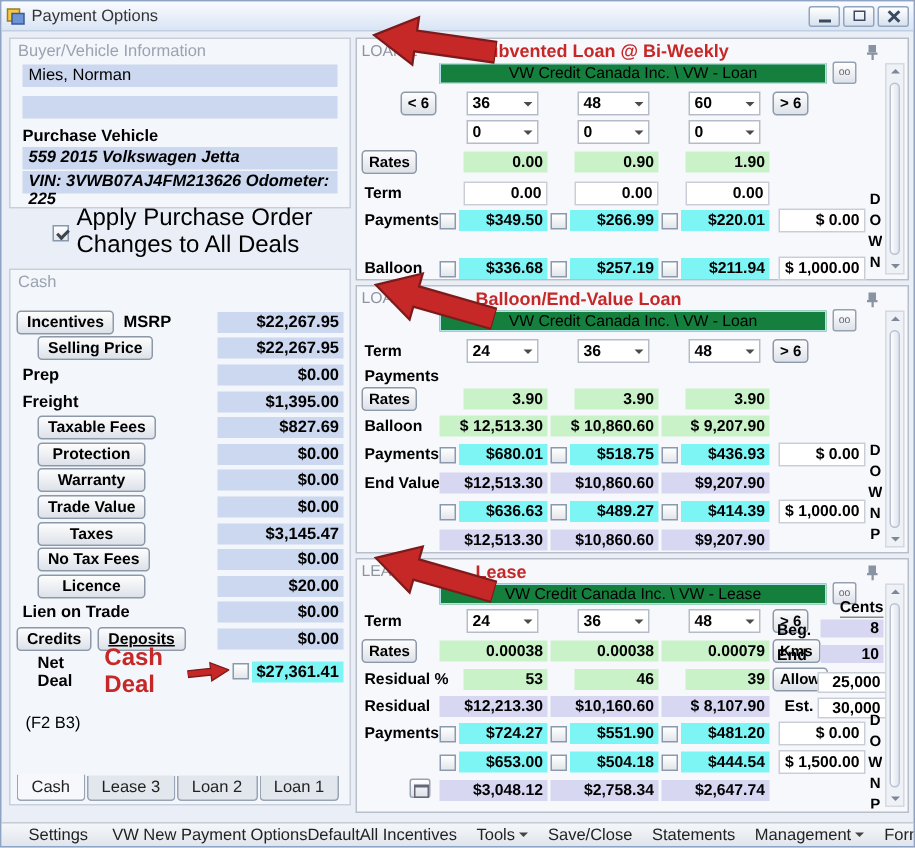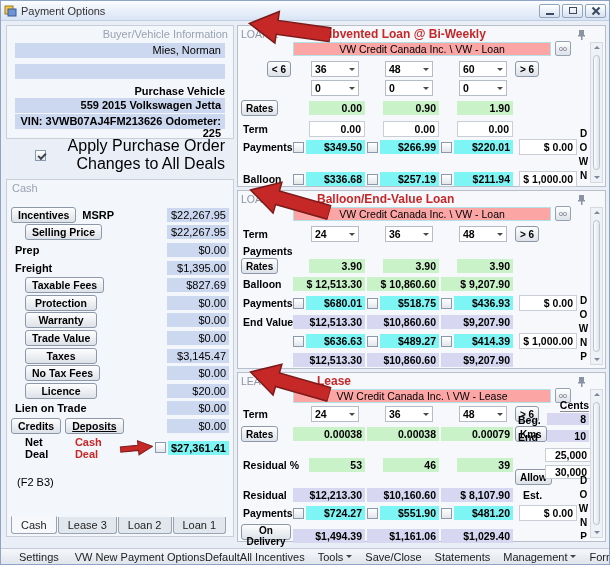--- a/index.html
+++ b/index.html
@@ -20,57 +20,57 @@
   .winbtn { width:21px; height:14px; border:1px solid #93a5bd; border-radius:2px;
     background:linear-gradient(#ffffff,#d7e1ef); display:flex; align-items:center; justify-content:center; }
   .glyph-min { width:8px; height:2px; background:#3b4a61; margin-top:6px; }
   .glyph-max { width:8px; height:7px; border:1.5px solid #3b4a61; }
   .glyph-x { position:relative; width:8px; height:8px; }
   .glyph-x::before,.glyph-x::after { content:""; position:absolute; left:3px; top:-1px; width:2px; height:10px; background:#3b4a61; }
   .glyph-x::before { transform:rotate(45deg);} .glyph-x::after { transform:rotate(-45deg);}
   
   .group { position:absolute; border:1px solid #c8cfda; background:#f3f6fb; }
   .gtitle { color:#9aa3b0; padding:2px 5px; }
-  #buyer-group { left:5px; top:24px; width:228px; height:114px;text-align:right; }
+  #buyer-group { left:5px; top:24px; width:228px; height:114px; }
   #cash-group  { left:5px; top:178px; width:228px; height:358px; }
   .blabel { font-weight:bold; margin:3px 8px 1px 8px; }
   .bfield { background:#ccd8ef; margin:1px 8px; height:15px; padding:1px 4px; }
-  .bfield.bold { font-weight:bold; }
+  .bfield.bold { font-weight:bold;font-style:italic; }
   .chkrow { display:flex; align-items:center; gap:5px; margin:8px 8px 0 28px; }
   .cb { width:11px; height:11px; background:linear-gradient(#ffffff,#e3e6ea); border:1px solid #8a99ad; flex:none; position:relative; }
   .cb.checked::after { content:""; position:absolute; left:2px; top:2px; width:6px; height:3px;
     border-left:2px solid #3c4450; border-bottom:2px solid #3c4450; transform:rotate(-45deg); }
   
   .cashrows { position:absolute; top:26px; left:4px; right:4px; }
   .crow { display:flex; align-items:center; height:17.6px; }
   .cbtn { border:1px solid #8d99a8; border-radius:3px; background:linear-gradient(#fdfdfd,#dde2e9);
     font-family:inherit; font-size:10.5px; font-weight:bold; padding:1px 6px; cursor:default; }
   .cbtn.ind { margin-left:14px; min-width:72px; }
   .clabel { font-weight:bold; margin-left:4px; }
   .csuffix { font-weight:bold; margin-left:6px; }
-  .cval { margin-left:auto; width:62px; background:#ccd8ef; font-weight:normal; text-align:right; padding:1px 3px; }
+  .cval { margin-left:auto; width:84px; background:#ccd8ef; font-weight:bold; text-align:right; padding:1px 3px; }
   .netrow { display:flex; align-items:center; margin-top:4px; position:relative; height:18px; }
   .netlabel { font-weight:bold; margin-left:14px; }
-  .reddeal { color:#c62828; font-weight:bold; font-size:11px; margin-left:14px; }
+  .reddeal { color:#c62828; font-weight:bold; font-size:16px; margin-left:14px; }
   .netval { width:64px; background:#7ef5f5; font-weight:bold; text-align:right; padding:1px 3px; }
   .hint { position:absolute; left:10px; top:296px; }
   
   .tabs { position:absolute; left:4px; bottom:2px; display:flex; }
   .tab { padding:2px 9px; border:1px solid #98a4b4; border-top:none; background:#e2e7ee; color:#222; margin-right:1px;
     border-radius:0 0 3px 3px; }
   .tab.active { background:#f6f8fc; font-weight:normal; border-top:1px solid #f6f8fc; margin-top:-1px; }
   
   .panel { position:absolute; left:236px; width:369px; border:1px solid #b9bfc9; background:#f6f8fc; padding:1px 3px; }
   #p1 { top:24px; height:162px; } #p2 { top:189px; height:179px; } #p3 { top:371px; height:170px; }
   .phead { height:14px; display:flex; align-items:center; position:relative; }
   .ptag { color:#8d95a0; font-size:10.5px; }
   .ptitle { position:absolute; left:76px; color:#c62828; font-weight:bold; font-size:12px; }
   .pin { position:absolute; right:16px; top:2px; }
   .bankrow { height:16px; position:relative; }
-  .bankbar { position:absolute; left:52px; top:1px; width:258px; height:14px; background:#fca5a5;
+  .bankbar { position:absolute; left:52px; top:1px; width:258px; height:14px; background:#15803d;
     border:1px solid #b2e2e8; text-align:center; font-size:10.5px; line-height:12px; }
   .lookup { position:absolute; left:314px; top:0px; width:16px; height:15px; border:1px solid #96a2b2;
     border-radius:2px; background:linear-gradient(#fff,#dde2e9); font-size:7px; color:#667; text-align:center; line-height:13px; }
   .prow { display:grid; grid-template-columns:50px 72px 72px 72px 66px 10px; column-gap:2px; align-items:center; }
   .rlabel { font-weight:bold; font-size:10.5px; padding-left:2px; white-space:nowrap; }
   .sbtn { border:1px solid #8d99a8; border-radius:3px; background:linear-gradient(#fdfdfd,#dde2e9);
     font-family:inherit; font-size:10px; font-weight:bold; padding:0 4px; height:16px; cursor:default; }
   .grp { display:flex; align-items:center; gap:2px; justify-content:flex-end; }
   .vcell { width:56px; text-align:right; font-weight:bold; font-size:10.5px; padding:1px 3px; white-space:nowrap; }
   .vcell.flex { flex:1; }
@@ -525,21 +525,21 @@
     <span class="rlabel">Residual %</span>
     <div class="grp">
         <span class="vcell c-green">53</span>
       </div>
     <div class="grp">
         <span class="vcell c-green">46</span>
       </div>
     <div class="grp">
         <span class="vcell c-green">39</span>
       </div>
-    <div style="justify-self:start;margin-top:24px;"><button class="sbtn">Allow</button></div>
+    <div style="justify-self:start;"><button class="sbtn">Allow</button></div>
       <div></div>
   </div>
   <div class="prow" style="margin-top:3px;">
     <span class="rlabel">Residual</span>
     <div class="grp">
         <span class="vcell flex c-lav">$12,213.30</span>
       </div>
     <div class="grp">
         <span class="vcell flex c-lav">$10,160.60</span>
       </div>
@@ -557,34 +557,20 @@
       </div>
     <div class="grp">
         <span class="cb"></span>
         <span class="vcell flex c-cyan">$551.90</span>
       </div>
     <div class="grp">
         <span class="cb"></span>
         <span class="vcell flex c-cyan">$481.20</span>
       </div>
     <div class="downfield">$ 0.00</div>
-      <div></div>
-  </div>
-  <div class="prow" style="margin-top:3px;">
-    <div><button class="sbtn">On Delivery</button></div>
-    <div class="grp">
-        <span class="vcell flex c-lav">$1,494.39</span>
-      </div>
-    <div class="grp">
-        <span class="vcell flex c-lav">$1,161.06</span>
-      </div>
-    <div class="grp">
-        <span class="vcell flex c-lav">$1,029.40</span>
-      </div>
-    <div></div>
       <div></div>
   </div>
   <div class="prow" style="margin-top:3px;">
     <div></div>
     <div class="grp">
         <span class="cb"></span>
         <span class="vcell flex c-cyan">$653.00</span>
       </div>
     <div class="grp">
         <span class="cb"></span>

